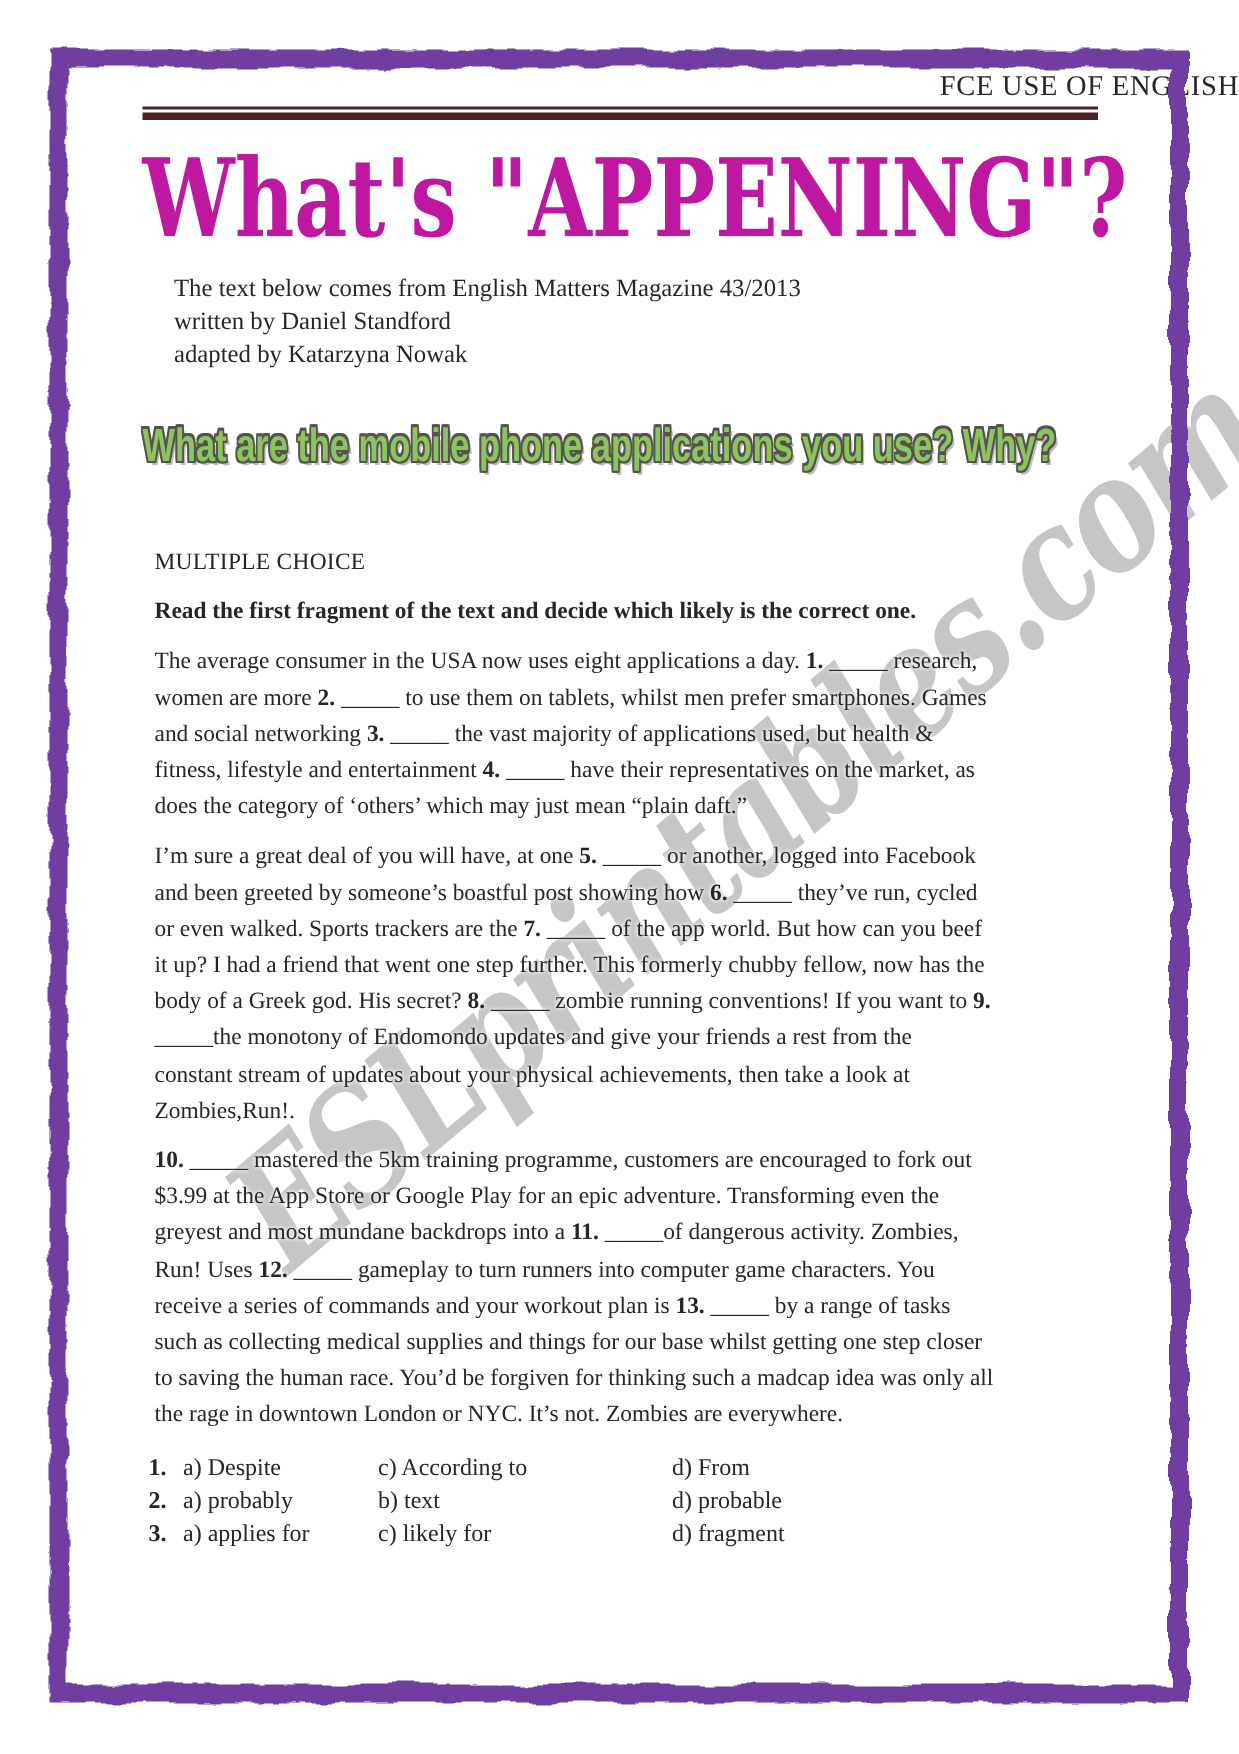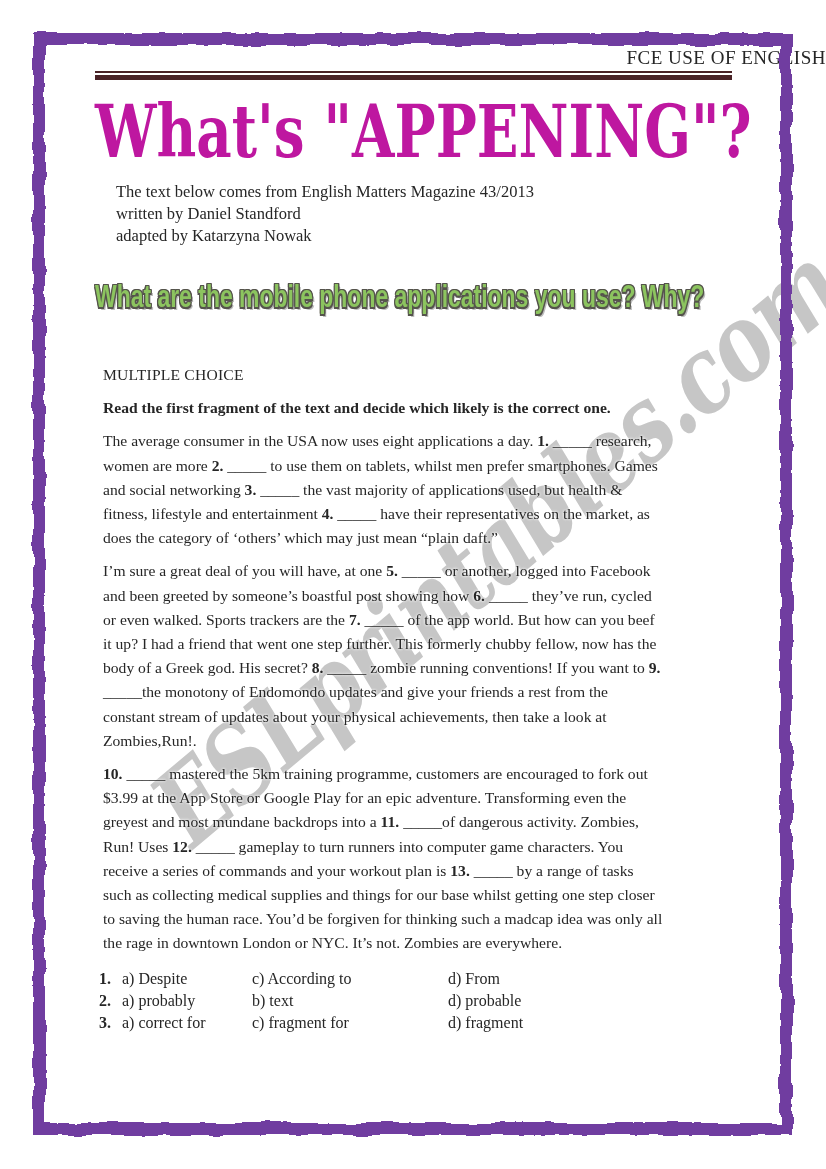--- a/index.html
+++ b/index.html
@@ -93,20 +93,20 @@
           <span class="opt-d">d) From</span>
         </div>
         <div class="opt-row">
           <span class="opt-num">2.</span>
           <span class="opt-a">a) probably</span>
           <span class="opt-b">b) text</span>
           <span class="opt-d">d) probable</span>
         </div>
         <div class="opt-row">
           <span class="opt-num">3.</span>
-          <span class="opt-a">a) correct for</span>
-          <span class="opt-c">c) fragment for</span>
+          <span class="opt-a">a) applies for</span>
+          <span class="opt-c">c) likely for</span>
           <span class="opt-d">d) fragment</span>
         </div>
       </div>
   </div>
 
 </div>
 
 </body></html>

